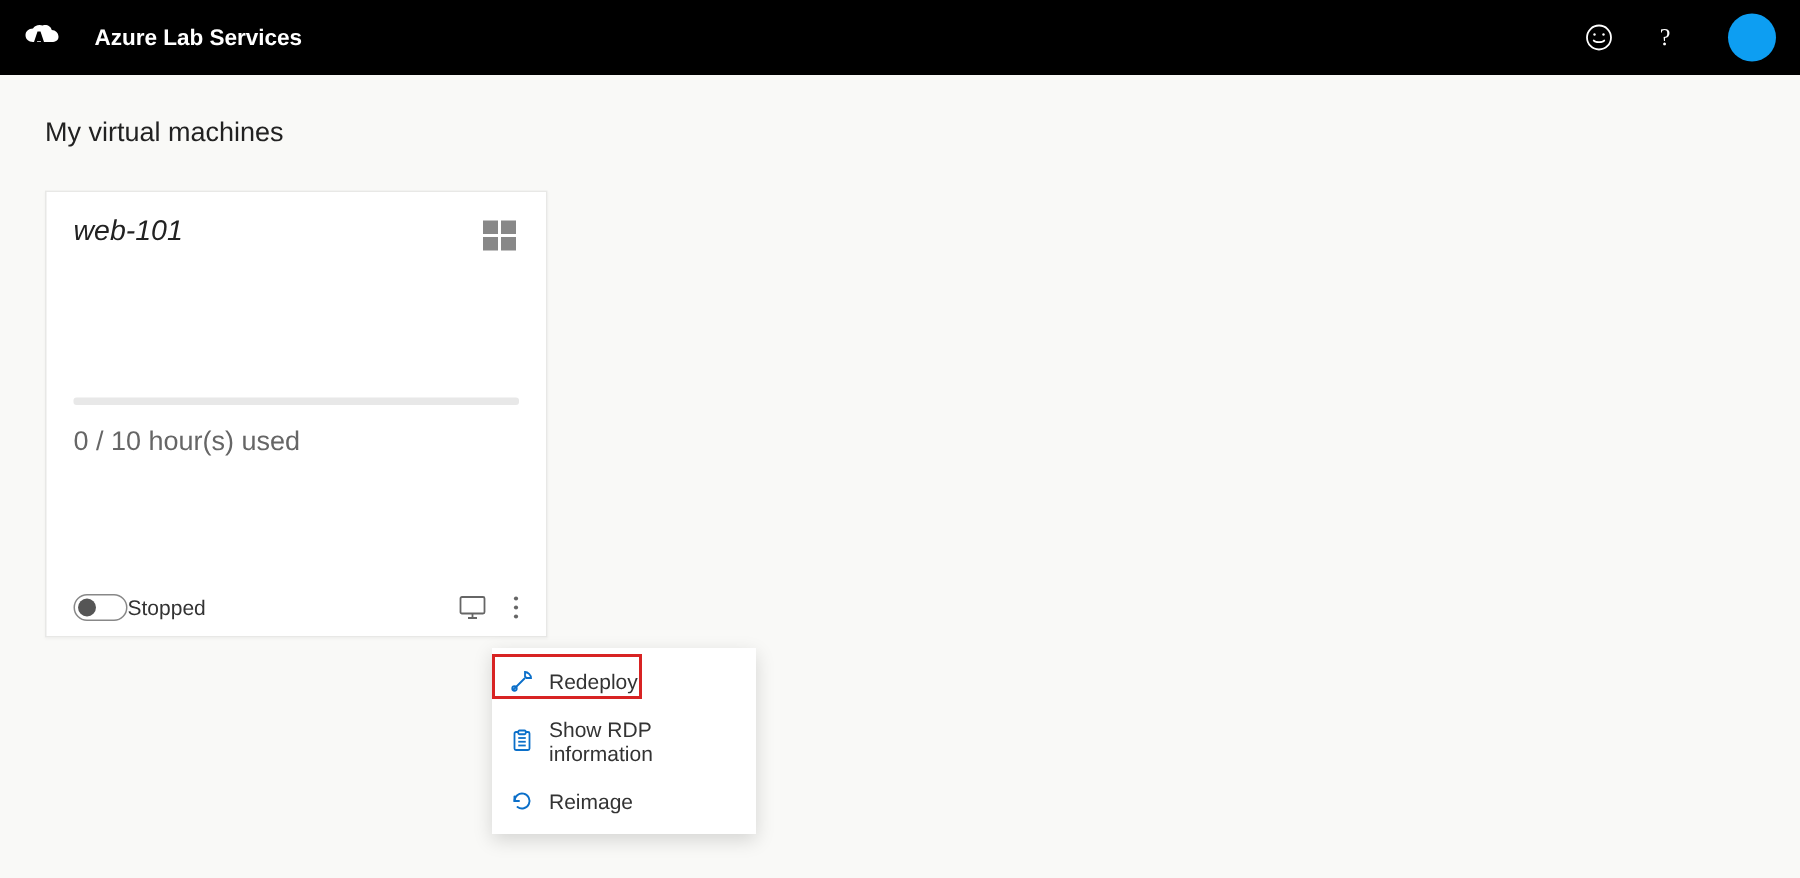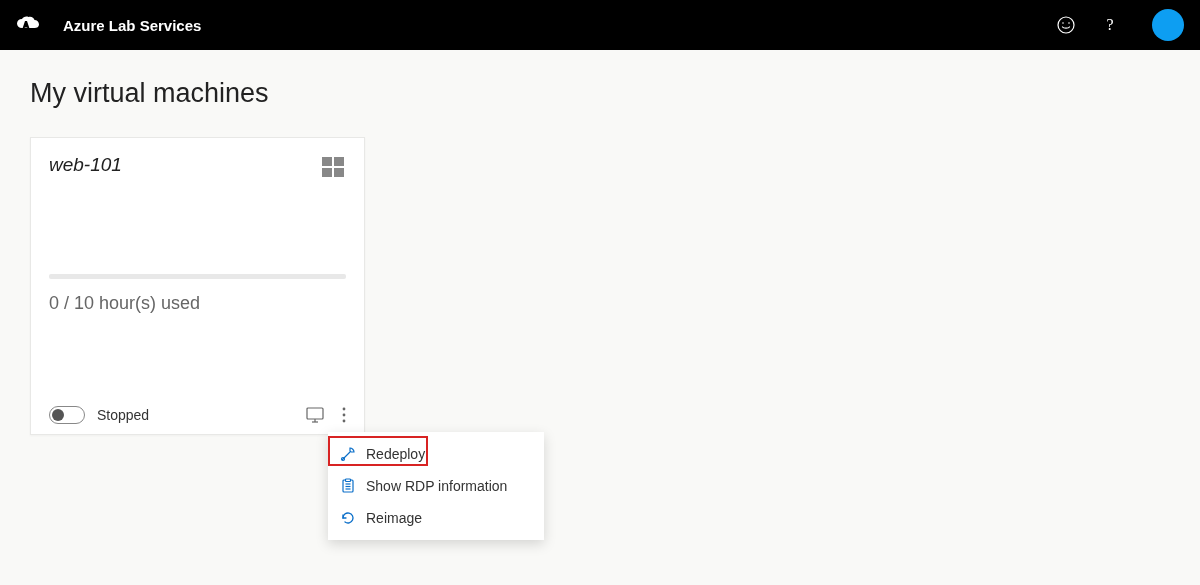--- a/index.html
+++ b/index.html
@@ -44,21 +44,21 @@
     width: 32px; height: 32px;
     border-radius: 50%;
     background: #0d9ef2;
     cursor: pointer;
     margin-left: 8px;
   }
   .page {
     padding: 28px 30px;
   }
   .page-title {
-    font-size: 27px;
+    font-size: 18px;
     font-weight: 400;
     color: #222;
     margin-bottom: 28px;
   }
   .vm-card {
     width: 335px;
     height: 298px;
     background: #fff;
     border: 1px solid #e8e8e6;
     box-shadow: 0 1px 2px rgba(0,0,0,0.04);
@@ -96,21 +96,20 @@
   .card-footer {
     margin-top: auto;
     display: flex;
     align-items: center;
     justify-content: space-between;
     padding-top: 8px;
   }
   .footer-left {
     display: flex;
     align-items: center;
-    gap: 12px;
   }
   .toggle {
     width: 36px; height: 18px;
     border: 1px solid #888;
     border-radius: 10px;
     position: relative;
     cursor: pointer;
     background: #fff;
   }
   .toggle-knob {
@@ -136,21 +135,21 @@
     align-items: center;
     justify-content: center;
   }
   .context-menu {
     position: absolute;
     left: 328px;
     top: 432px;
     background: #fff;
     box-shadow: 0 4px 12px rgba(0,0,0,0.15);
     padding: 6px 0;
-    width: 216px;
+    width: 176px;
   }
   .menu-item {
     display: flex;
     align-items: center;
     gap: 10px;
     padding: 8px 12px;
     font-size: 14px;
     color: #333;
     cursor: pointer;
   }

